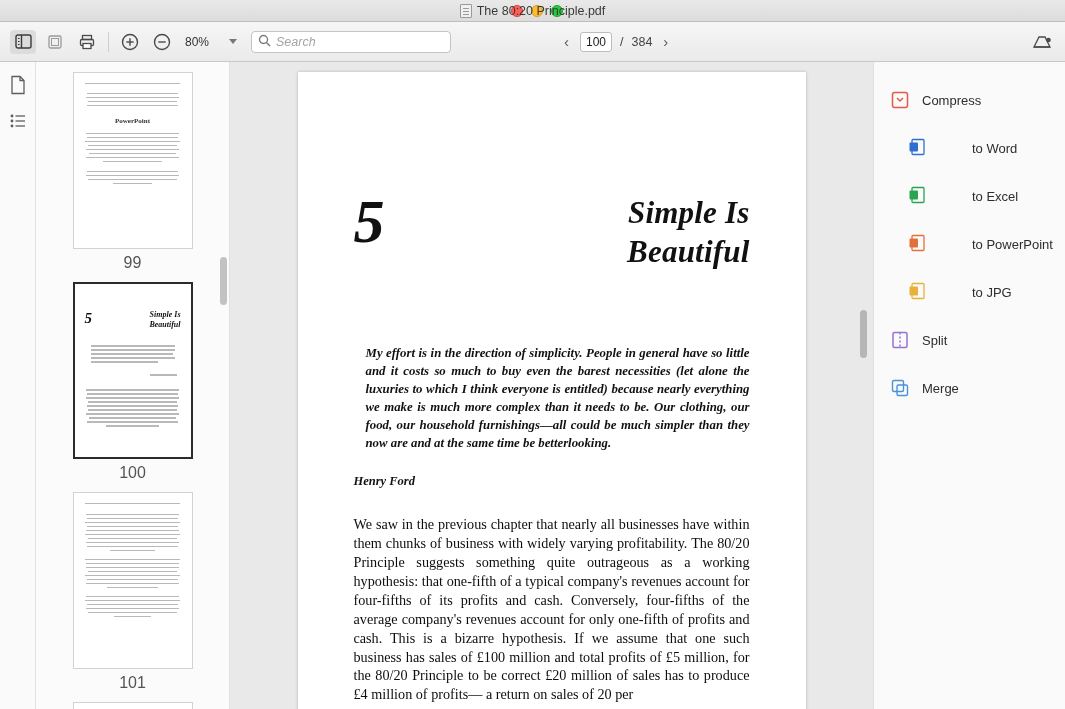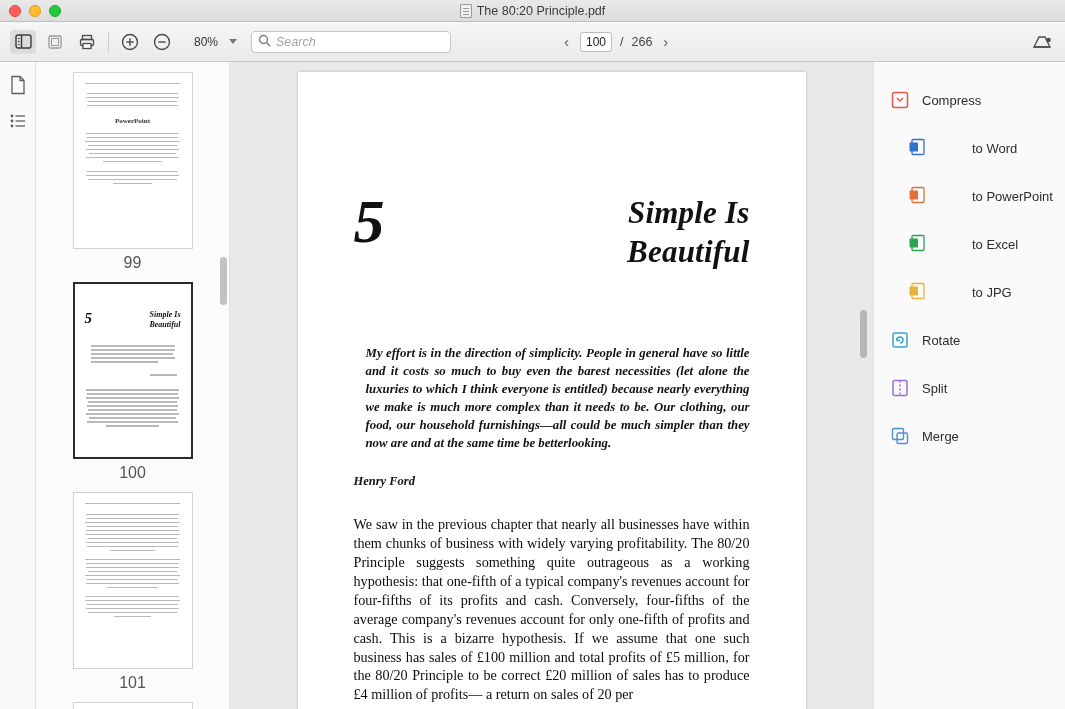--- a/index.html
+++ b/index.html
@@ -16,20 +16,21 @@
   }
 
   
   .titlebar {
     height: 22px;
     background: linear-gradient(#e9e9e9, #dcdcdc);
     border-bottom: 1px solid #bfbfbf;
     display: flex; align-items: center;
     position: relative;
     flex: 0 0 22px;
+    justify-content: center;
   }
   .traffic {
     display: flex; gap: 8px; align-items: center;
     padding-left: 9px;
   }
   .dot { width: 12px; height: 12px; border-radius: 50%; display: block; }
   .dot.red { background: #ff5f57; border: 0.5px solid #e0443e; }
   .dot.yellow { background: #febc2e; border: 0.5px solid #d89d29; }
   .dot.green { background: #28c840; border: 0.5px solid #1aab29; }
   .title-center {
@@ -65,21 +66,21 @@
     display: flex; align-items: center; justify-content: center;
     border-radius: 4px;
     color: #4a4a4a;
   }
   .tb-btn.active { background: #dcdcdc; }
   .tb-group { display: flex; align-items: center; gap: 6px; }
   .sep { width: 1px; height: 20px; background: #cfcfcf; margin: 0 8px; }
 
   .zoom-wrap { display: flex; align-items: center; gap: 2px; margin-left: 4px; }
   .zoom-val {
-    font-size: 12px; color: #333; width: 42px; text-align: center;
+    font-size: 12px; color: #333; width: 42px; 
   }
   .chev-down {
     width: 0; height: 0;
     border-left: 4px solid transparent;
     border-right: 4px solid transparent;
     border-top: 5px solid #777;
   }
 
   .search-box {
     width: 200px; height: 22px;
@@ -295,21 +296,21 @@
             <line x1="8.5" y1="8.5" x2="12" y2="12" stroke="#7d7d7d" stroke-width="1.5"></line>
           </svg>
       </span>
       <input type="text" placeholder="Search" style="">
     </div>
 
     <div class="pager">
       <span class="pager-arrow">‹</span>
       <span class="page-field">100</span>
       <span class="page-total">/</span>
-      <span class="page-total">266</span>
+      <span class="page-total">384</span>
       <span class="pager-arrow">›</span>
     </div>
 
     <div class="tb-right">
       <div class="tb-btn">
         <svg width="22" height="20" viewBox="0 0 22 20">
           <path d="M3 15 L8 5 L14 5 L19 15 Z" fill="none" stroke="#4a4a4a" stroke-width="1.3"></path>
           <line x1="3" y1="15" x2="19" y2="15" stroke="#4a4a4a" stroke-width="1.3"></line>
           <circle cx="17.5" cy="8" r="2.3" fill="#4a4a4a"></circle>
         </svg>
@@ -486,57 +487,47 @@
               <rect x="4" y="1.5" width="12" height="15" rx="1" fill="none" stroke="#2f6fd0" stroke-width="1.3"></rect>
               <rect x="1.5" y="4.5" width="8.5" height="9" rx="1" fill="#2f6fd0"></rect>
             </svg>
         </span>
         <span class="rp-label">to Word</span>
       </div>
 
       <div class="rp-row sub">
         <span class="ico">
           <svg width="18" height="18" viewBox="0 0 18 18">
+              <rect x="4" y="1.5" width="12" height="15" rx="1" fill="none" stroke="#2aa44f" stroke-width="1.3"></rect>
+              <rect x="1.5" y="4.5" width="8.5" height="9" rx="1" fill="#2aa44f"></rect>
+            </svg>
+        </span>
+        <span class="rp-label">to Excel</span>
+      </div>
+
+      <div class="rp-row sub">
+        <span class="ico">
+          <svg width="18" height="18" viewBox="0 0 18 18">
               <rect x="4" y="1.5" width="12" height="15" rx="1" fill="none" stroke="#e2703a" stroke-width="1.3"></rect>
               <rect x="1.5" y="4.5" width="8.5" height="9" rx="1" fill="#e2703a"></rect>
             </svg>
         </span>
         <span class="rp-label">to PowerPoint</span>
-      </div>
-
-      <div class="rp-row sub">
-        <span class="ico">
-          <svg width="18" height="18" viewBox="0 0 18 18">
-              <rect x="4" y="1.5" width="12" height="15" rx="1" fill="none" stroke="#2aa44f" stroke-width="1.3"></rect>
-              <rect x="1.5" y="4.5" width="8.5" height="9" rx="1" fill="#2aa44f"></rect>
-            </svg>
-        </span>
-        <span class="rp-label">to Excel</span>
       </div>
 
       <div class="rp-row sub">
         <span class="ico">
           <svg width="18" height="18" viewBox="0 0 18 18">
               <rect x="4" y="1.5" width="12" height="15" rx="1" fill="none" stroke="#e8b23a" stroke-width="1.3"></rect>
               <rect x="1.5" y="4.5" width="8.5" height="9" rx="1" fill="#e8b23a"></rect>
             </svg>
         </span>
         <span class="rp-label">to JPG</span>
       </div>
 
-      <div class="rp-row">
-        <span class="ico">
-          <svg width="20" height="20" viewBox="0 0 20 20">
-              <rect x="3" y="3" width="14" height="14" rx="2" fill="none" stroke="#3aa7c9" stroke-width="1.5"></rect>
-              <path d="M7 10 a3 3 0 1 1 3 3" fill="none" stroke="#3aa7c9" stroke-width="1.4"></path>
-              <path d="M7 7.5 L7 10.5 L10 10.5" fill="none" stroke="#3aa7c9" stroke-width="1.4"></path>
-            </svg>
-        </span>
-        <span class="rp-label">Rotate</span>
-      </div>
 
 
       <div class="rp-row">
         <span class="ico">
           <svg width="20" height="20" viewBox="0 0 20 20">
               <rect x="3" y="2.5" width="14" height="15" rx="1.5" fill="none" stroke="#9b6fd6" stroke-width="1.5"></rect>
               <line x1="10" y1="2.5" x2="10" y2="17.5" stroke="#9b6fd6" stroke-width="1.5" stroke-dasharray="2 2"></line>
             </svg>
         </span>
         <span class="rp-label">Split</span>

